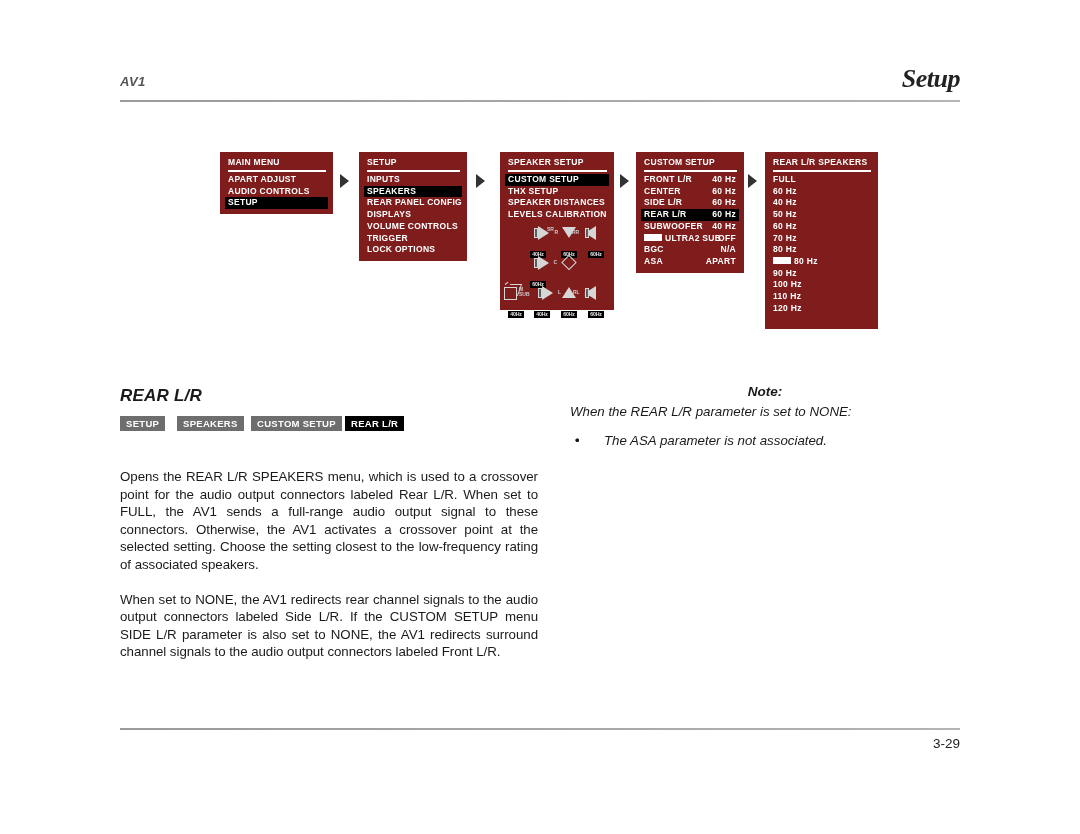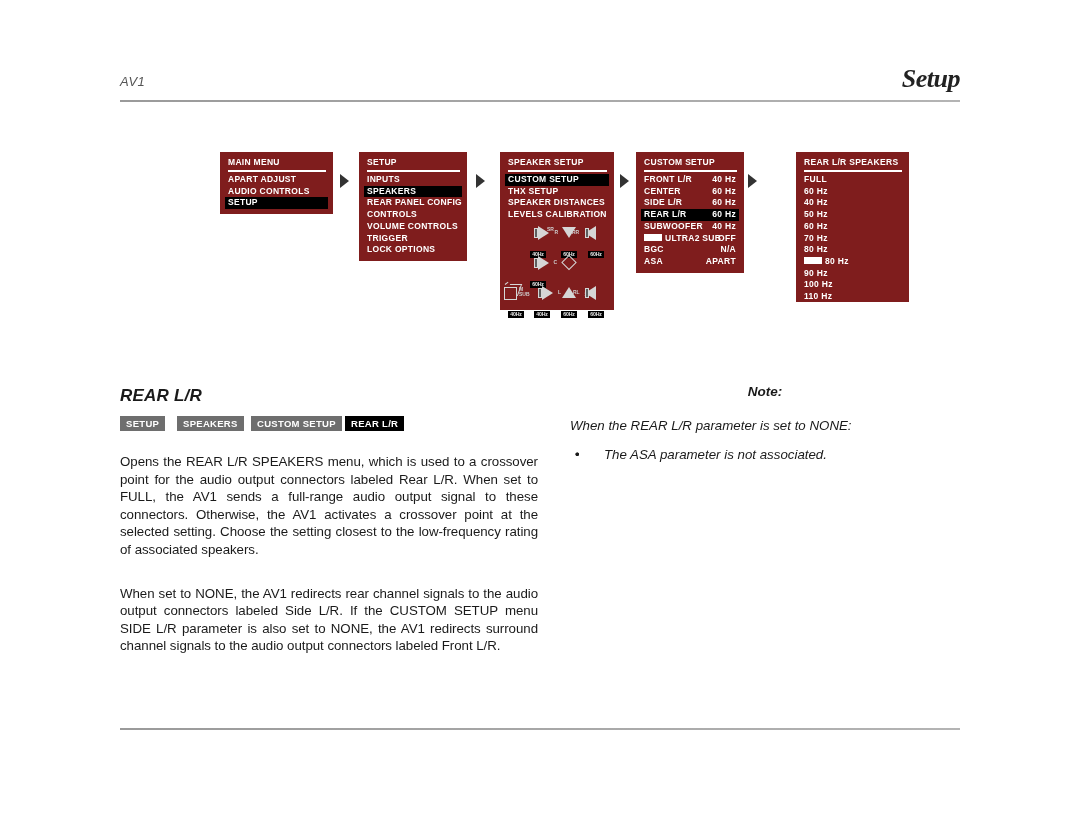--- a/index.html
+++ b/index.html
@@ -22,21 +22,21 @@
     left: 120px;
     top: 68px;
     width: 840px;
     height: 34px;
   }
   #header-left {
     position: absolute;
     left: 0;
     top: 6px;
     font-style: italic;
-    font-weight: normal;
+    font-weight: bold;
     font-size: 13px;
     letter-spacing: 0.5px;
     color: #555;
   }
   #header-right {
     position: absolute;
     right: 0;
     top: -4px;
     font-style: italic;
     font-size: 26px;
@@ -119,21 +119,21 @@
     border-left: 9px solid #333333;
     border-top: 7px solid transparent;
     border-bottom: 7px solid transparent;
   }
 
   
   #panel-main   { left: 0px;   width: 113px; }
   #panel-setup  { left: 139px; width: 108px; }
   #panel-spk    { left: 280px; width: 114px; height: 158px; }
   #panel-custom { left: 416px; width: 108px; }
-  #panel-rear   { left: 576px; width: 113px; height: 150px; }
+  #panel-rear   { left: 545px; width: 113px; height: 177px; }
 
   #arrow-1 { left: 120px; }
   #arrow-2 { left: 256px; }
   #arrow-3 { left: 400px; }
   #arrow-4 { left: 528px; }
 
   
   #spk-diagram {
     position: relative;
     margin-top: 4px;
@@ -305,39 +305,39 @@
   #crumb-2 { left: 131px; }
   #crumb-3 { left: 225px; }
 
   .body-para {
     margin-top: 18px;
     font-size: 13.3px;
     line-height: 17.6px;
     text-align: justify;
     letter-spacing: -0.05px;
   }
-  #para-1 { margin-top: 21px; }
-  #para-2 { margin-top: 26px; }
+  #para-1 { margin-top: 36px; }
+  #para-2 { margin-top: 17px; }
 
   
   #note-col {
     position: absolute;
     left: 570px;
     top: 384px;
     width: 390px;
     font-style: italic;
   }
   #note-label {
     font-size: 13.5px;
     font-weight: bold;
     font-style: italic;
     text-align: center;
   }
   #note-intro {
-    margin-top: 18px;
+    margin-top: 4px;
     font-size: 13.3px;
     line-height: 17px;
   }
   #note-list {
     margin-top: 12px;
   }
   .note-item {
     position: relative;
     padding-left: 34px;
     font-size: 13.3px;
@@ -391,21 +391,21 @@
   </div>
 
   <div class="arrow" id="arrow-1"></div>
 
   <div class="osd-panel" id="panel-setup">
     <div class="osd-title">SETUP</div>
     <div class="osd-underline"></div>
     <div class="osd-row">INPUTS</div>
     <div class="osd-row sel">SPEAKERS</div>
     <div class="osd-row">REAR PANEL CONFIG</div>
-    <div class="osd-row">CONTROLS</div>
+    <div class="osd-row">DISPLAYS</div>
     <div class="osd-row">VOLUME CONTROLS</div>
     <div class="osd-row">TRIGGER</div>
     <div class="osd-row">LOCK OPTIONS</div>
   </div>
 
   <div class="arrow" id="arrow-2"></div>
 
   <div class="osd-panel" id="panel-spk">
     <div class="osd-title">SPEAKER SETUP</div>
     <div class="osd-underline"></div>
@@ -574,13 +574,14 @@
     </div>
     <div class="note-item">
       <span class="note-bullet">•</span>
       <span>The ASA parameter is not associated.</span>
     </div>
   </div>
 </div>
 
 <div id="footer">
   <div id="footer-rule"></div>
+  <div id="page-num">3-29</div>
 </div>
 
 </body></html>

